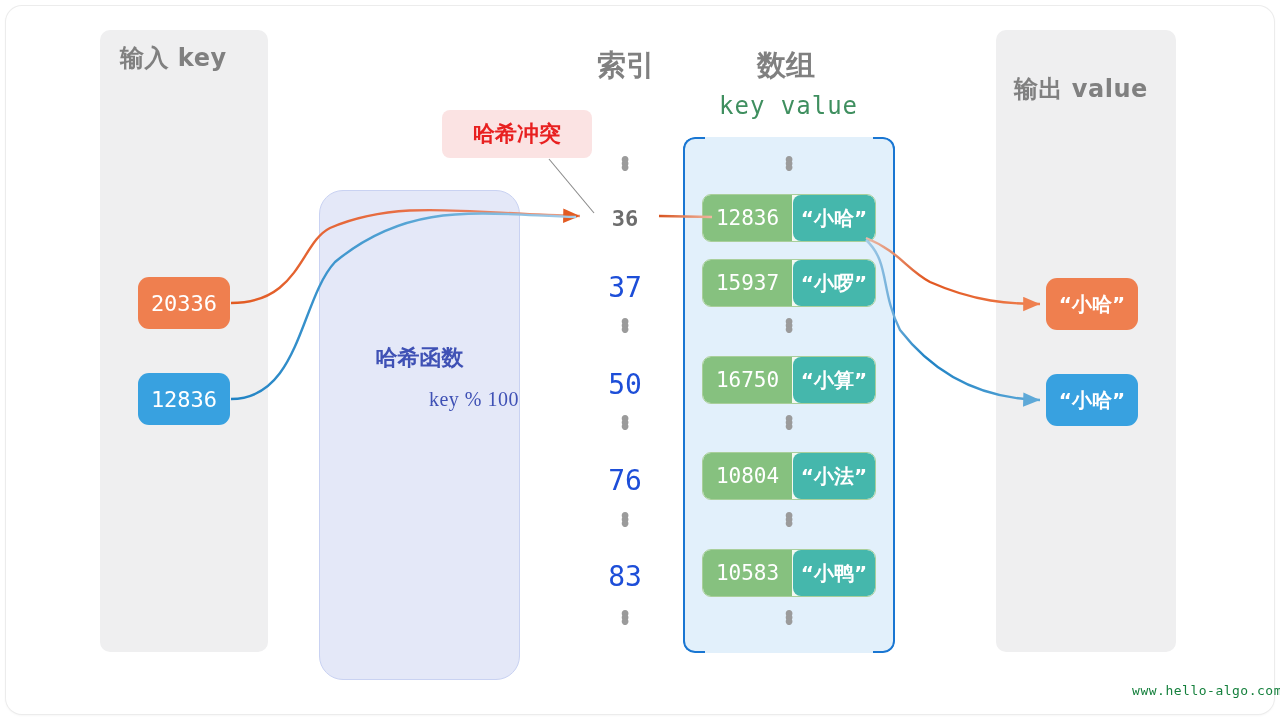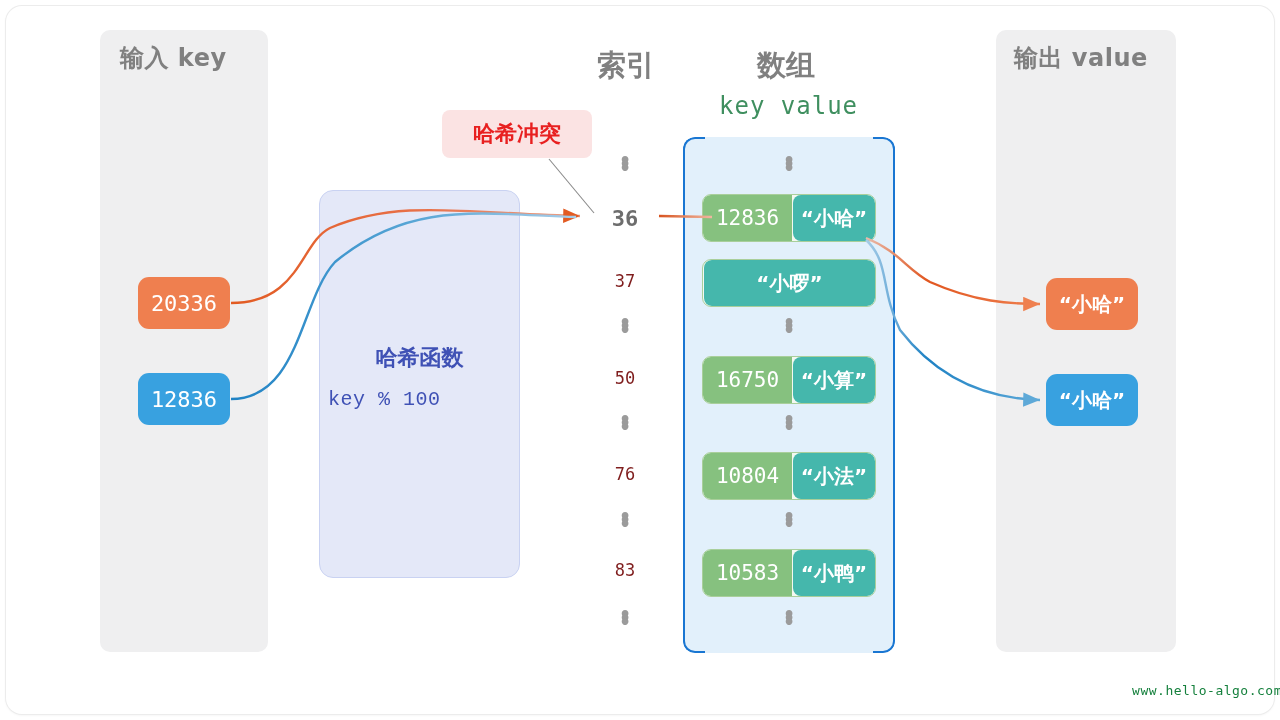--- a/index.html
+++ b/index.html
@@ -22,64 +22,64 @@
     position:absolute;background:#efeff0;border-radius:10px;
   }
   #panel-input{left:100px;top:30px;width:168px;height:622px;}
   #panel-output{left:996px;top:30px;width:180px;height:622px;}
   .panel-title{
     position:absolute;top:42px;
     font-size:24px;font-weight:bold;color:#808080;
     letter-spacing:.5px;white-space:nowrap;
   }
   #title-input{left:120px;}
-  #title-output{left:1014px;}
+  #title-output{left:1014px;margin-top:31px;}
 
   
   .col-heading{
     position:absolute;font-size:29px;font-weight:bold;color:#808080;
     white-space:nowrap;
   }
   #heading-index{left:597px;top:46px;}
   #heading-array{left:757px;top:46px;}
   #heading-kv{
     position:absolute;left:719px;top:92px;
     font-family:"DejaVu Sans Mono","Liberation Mono",monospace;
     font-size:24px;color:#3f8f5f;letter-spacing:1px;white-space:nowrap;
   }
 
   
   #hash-box{
-    position:absolute;left:319px;top:190px;width:201px;height:388px;
-    background:#e4e8f8;border:1.5px solid #c9d2f2;border-radius:14px;
+    position:absolute;left:319px;top:190px;width:201px;height:490px;
+    background:#e4e8f8;border:1.5px solid #c9d2f2;border-radius:24px;
     box-sizing:border-box;
   }
   #hash-title{
     position:absolute;left:0;right:0;top:152px;text-align:center;
     font-size:22px;font-weight:bold;color:#3f51b5;
   }
   #hash-formula{
-    position:absolute;left:8px;right:0;top:197px;text-align:left;
-    font-family:Liberation Mono, monospace;
+    position:absolute;left:14px;right:0;top:197px;text-align:right;
+    font-family:Liberation Serif, serif;
     font-size:20px;color:#3f51b5;letter-spacing:.5px;
   }
 
   
   #collision-label{
     position:absolute;left:442px;top:110px;width:150px;height:48px;
     background:#fbe3e3;border-radius:8px;
     display:flex;align-items:center;justify-content:center;
     font-size:22px;font-weight:bold;color:#e82020;
   }
 
   
   .index-label{
     position:absolute;width:60px;text-align:center;left:595px;
     font-family:"DejaVu Sans Mono","Liberation Mono",monospace;
-    font-size:17px;color:#7f1d1d;
+    font-size:28px;color:#1d4ed8;
   }
   .index-label.active{color:#6d6d6d;font-weight:bold;font-size:22px;}
   .vdots{
     position:absolute;width:60px;left:595px;text-align:center;
     color:#9b9b9b;line-height:4px;font-size:19px;font-weight:bold;
   }
   .vdots span{display:block;}
 
   
   #array-box{
@@ -212,20 +212,21 @@
   <div class="cell-dots" style="top:158px">
       <span>•</span>
       <span>•</span>
       <span>•</span>
     </div>
   <div class="pair" style="top:194px">
     <div class="k">12836</div>
     <div class="v">“小哈”</div>
   </div>
   <div class="pair" style="top:259px">
+    <div class="k">15937</div>
     <div class="v">“小啰”</div>
   </div>
   <div class="cell-dots" style="top:320px">
       <span>•</span>
       <span>•</span>
       <span>•</span>
     </div>
   <div class="pair" style="top:356px">
     <div class="k">16750</div>
     <div class="v">“小算”</div>

